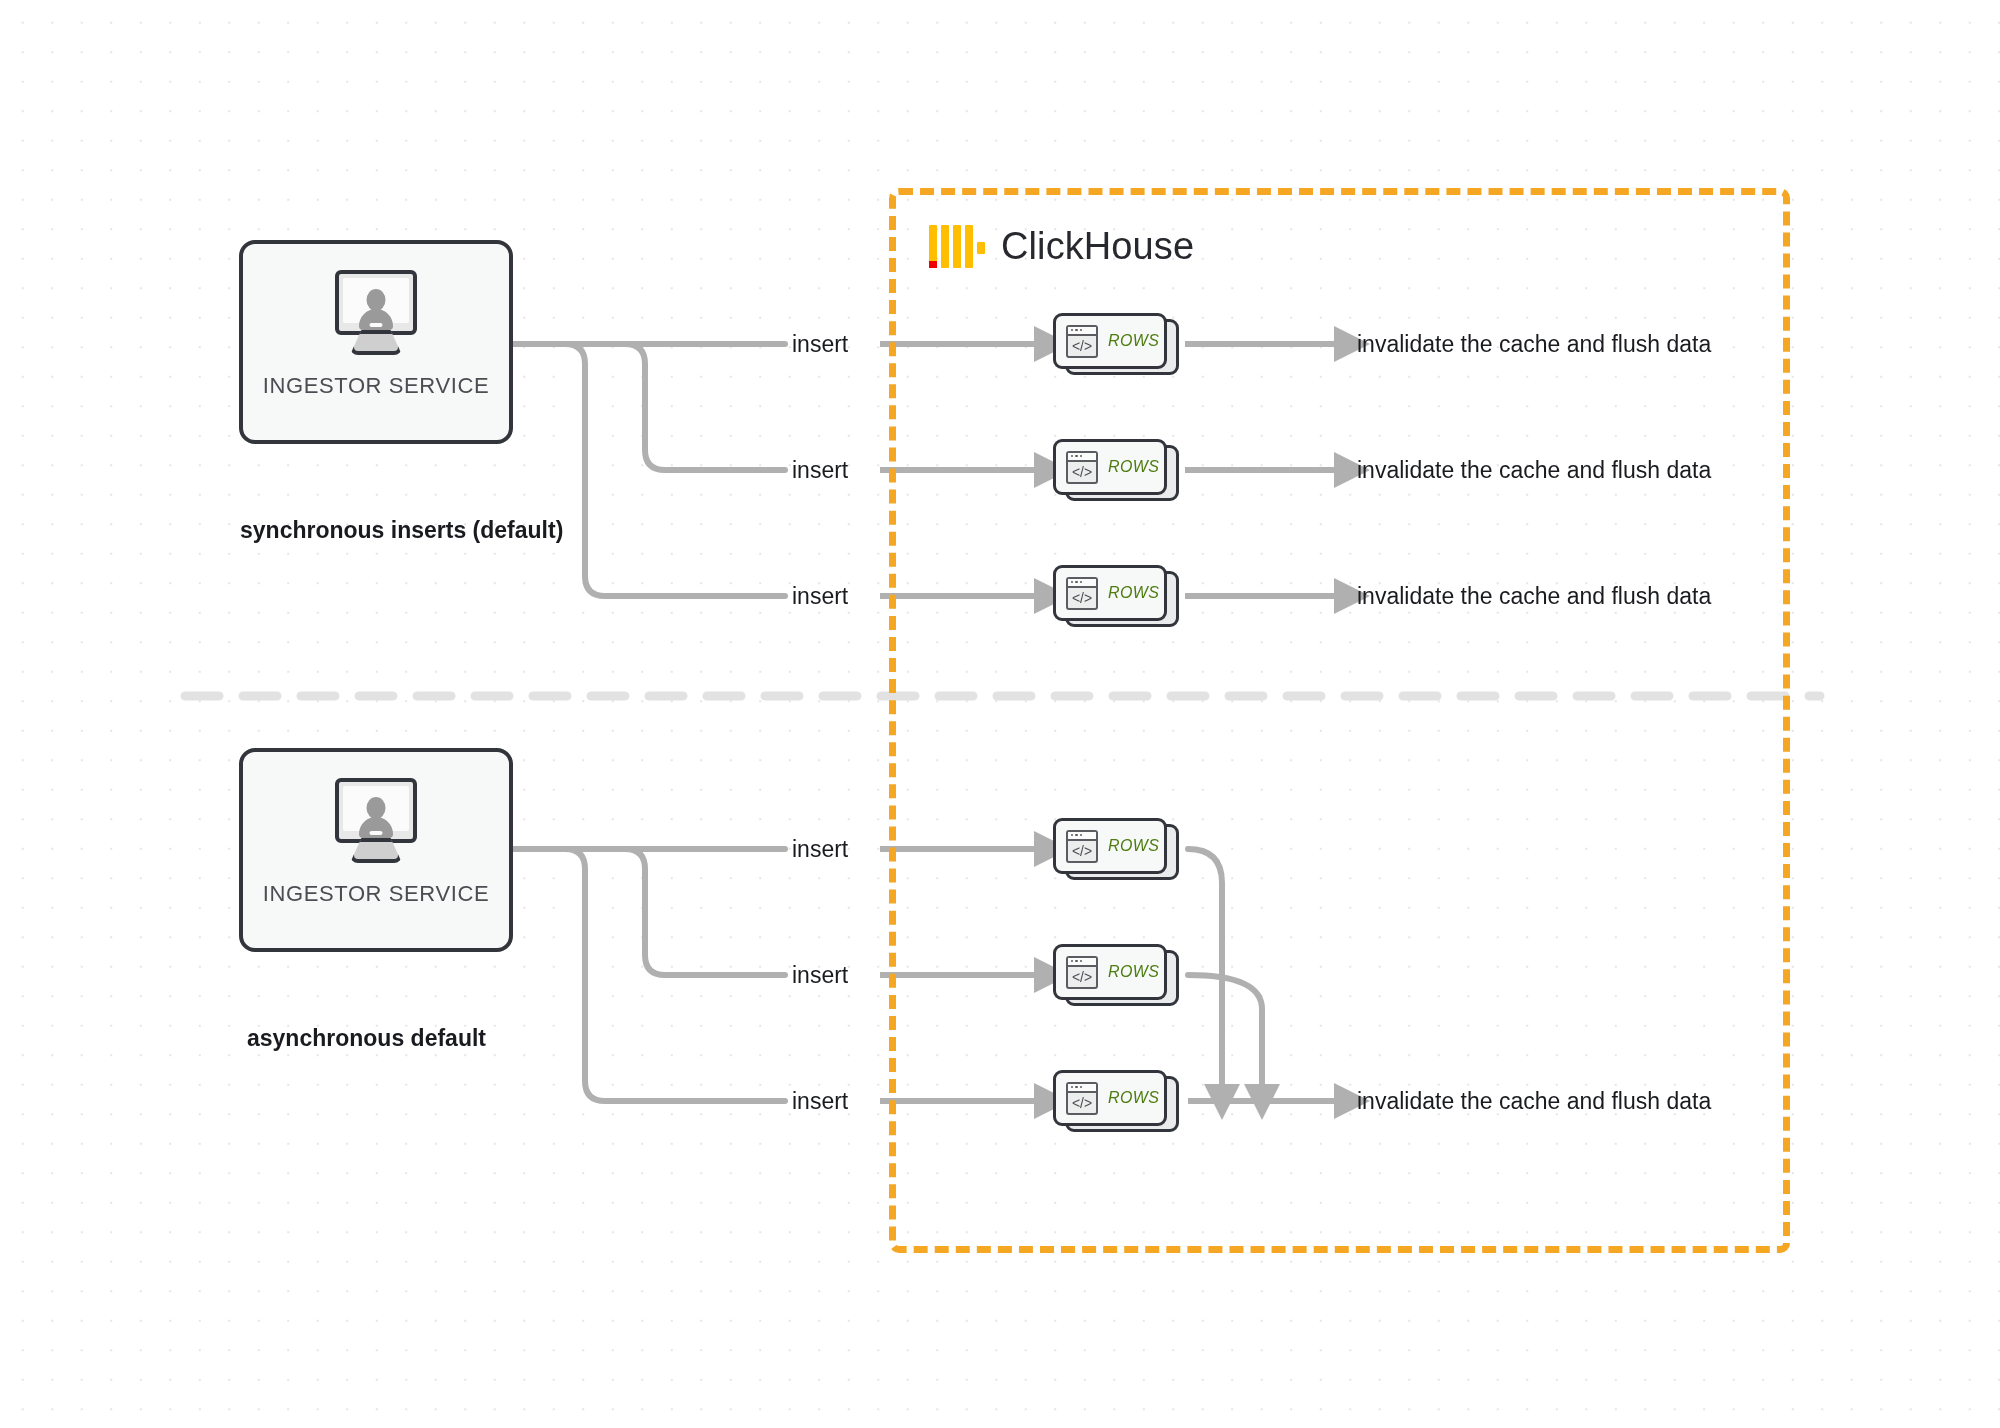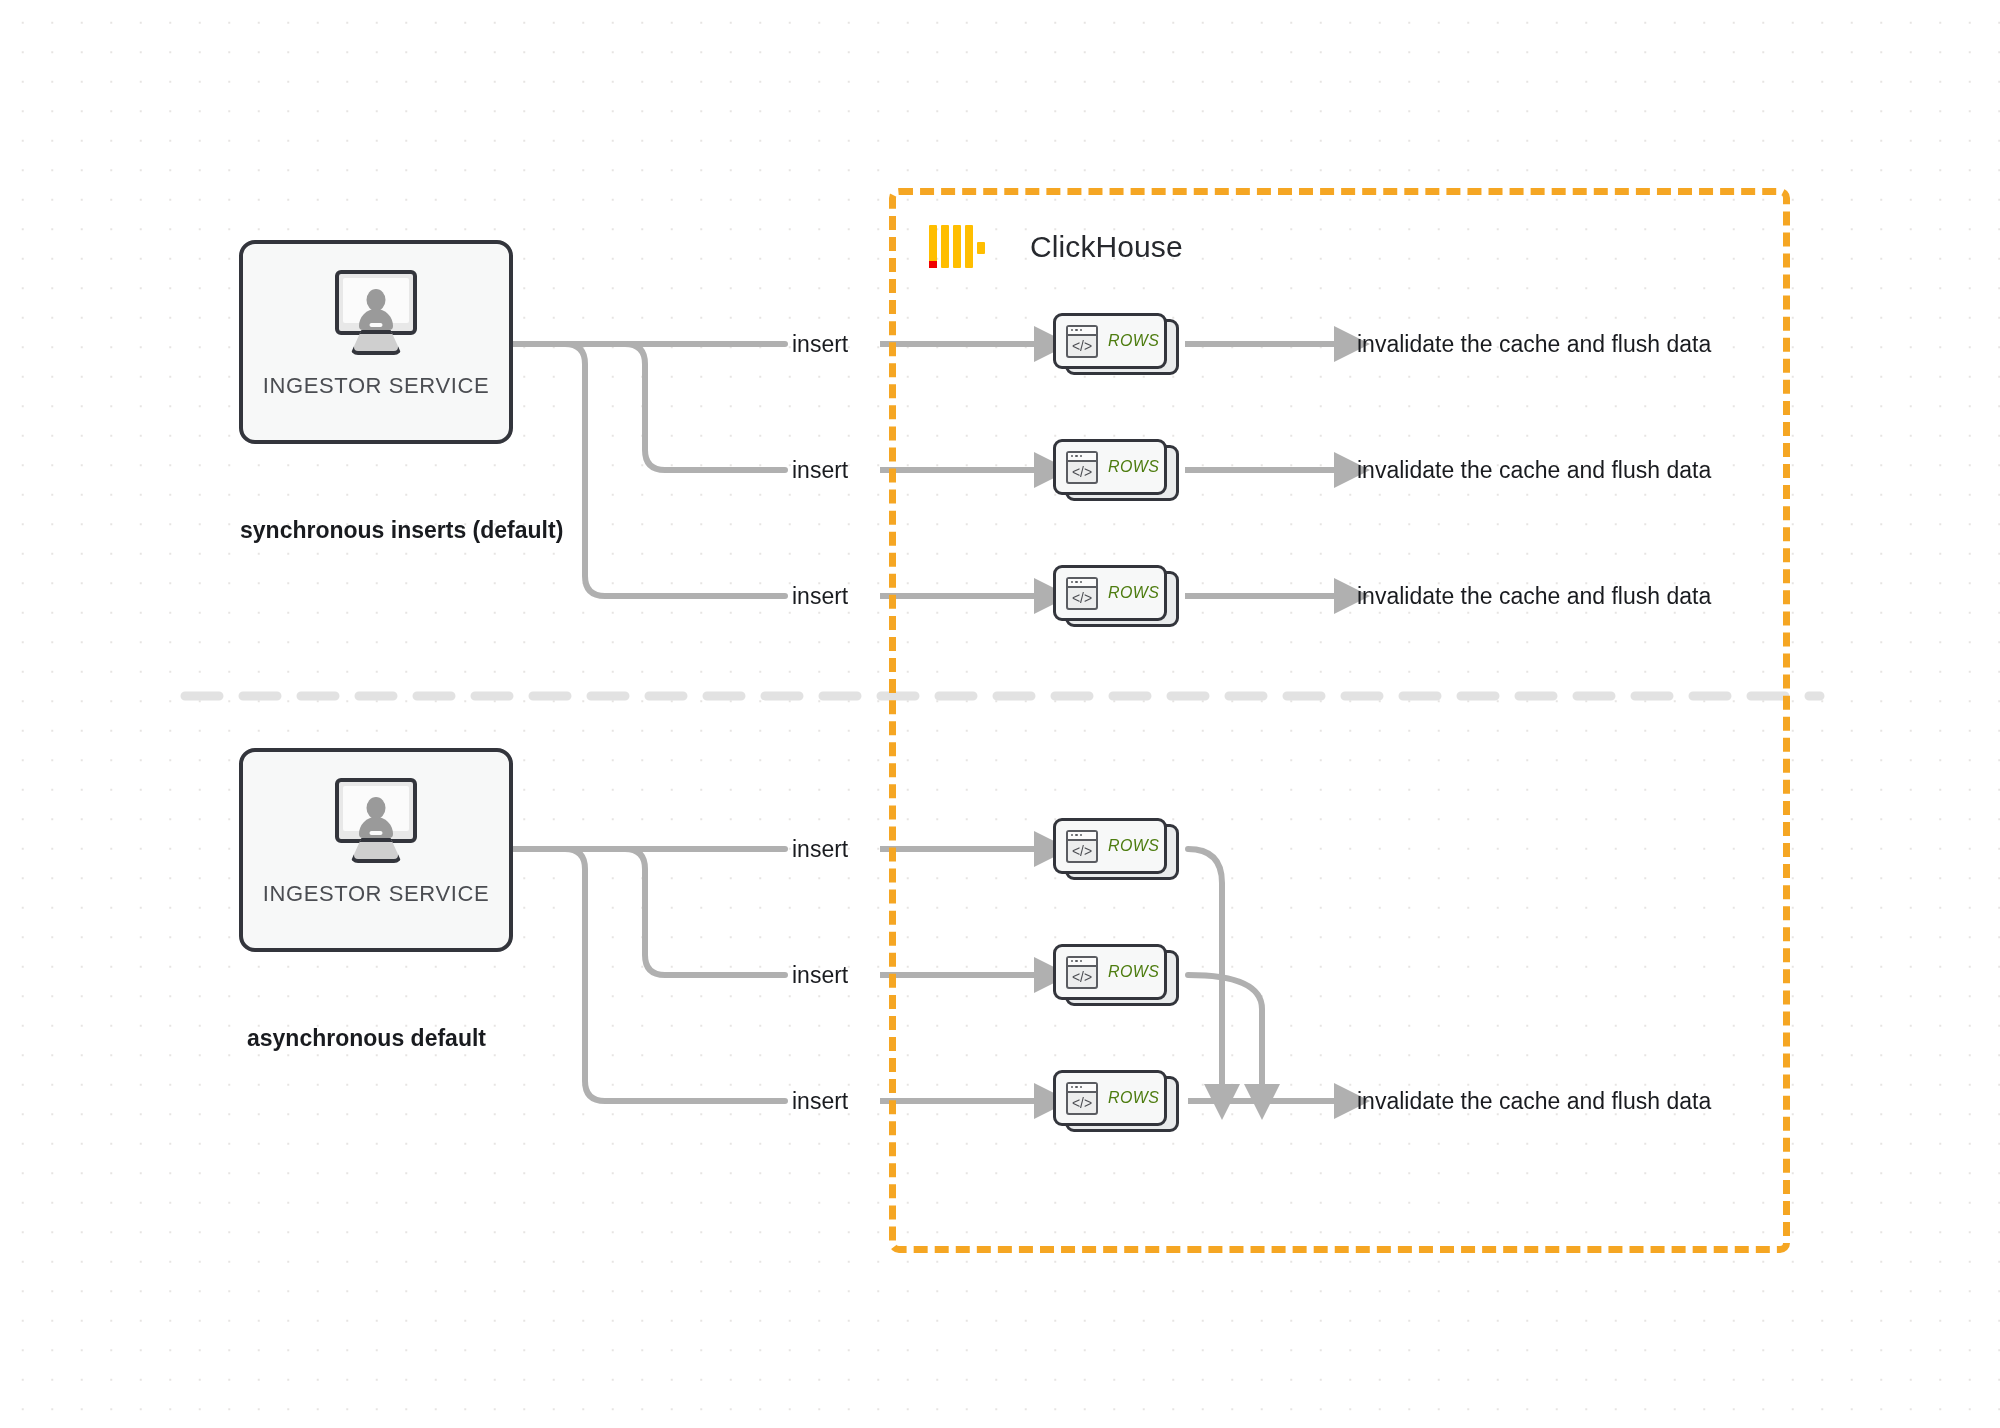--- a/index.html
+++ b/index.html
@@ -75,25 +75,24 @@
   }
   .ch-logo .redsq {
     position: absolute;
     left: 0px;
     top: 36px;
     width: 7.5px;
     height: 7px;
     background: #F00000;
   }
   .ch-title {
-    font-size: 30px;
+    font-size: 38px;
     color: #27292e;
     letter-spacing: 0.1px;
     white-space: nowrap;
-    margin-left: 29px;
   }
 
   
   .ingestor {
     position: absolute;
     width: 274px;
     height: 204px;
     background: #f7f8f8;
     border: 4px solid #33353c;
     border-radius: 16px;

